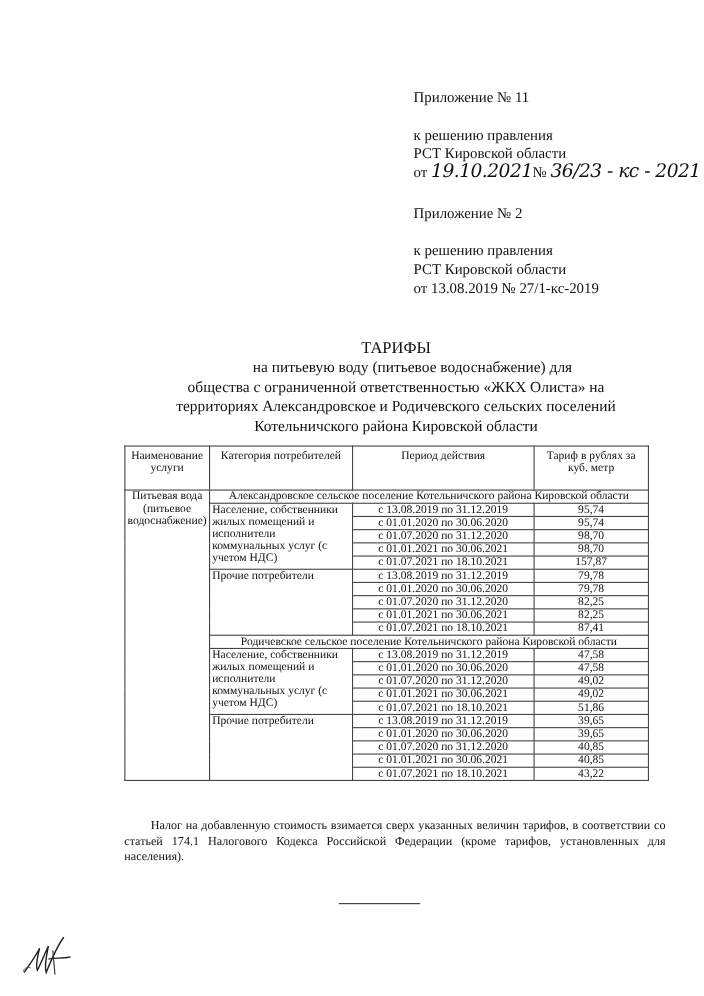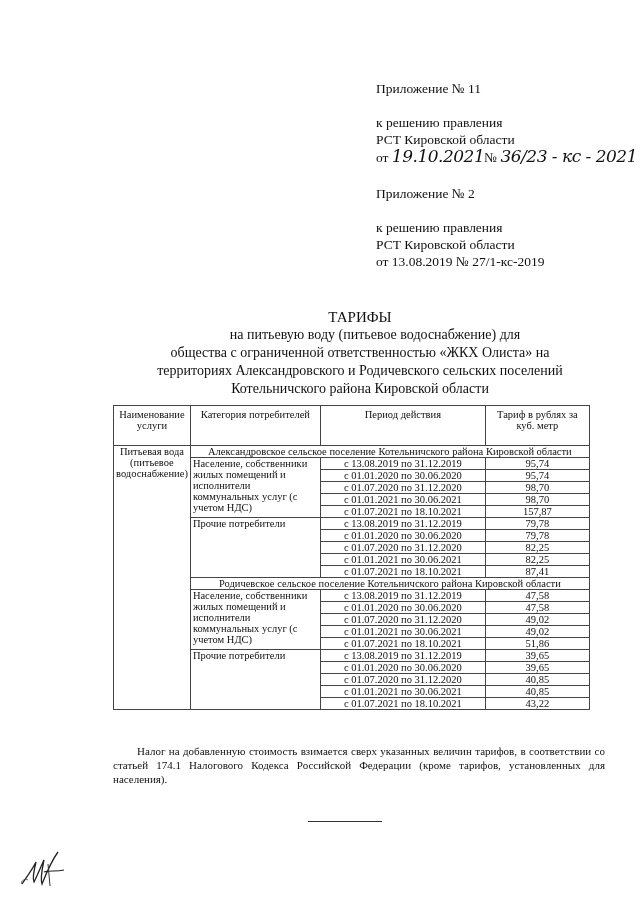--- a/index.html
+++ b/index.html
@@ -53,21 +53,21 @@
   <div style="height:17px"></div>
   <div class="line">к решению правления</div>
   <div class="line">РСТ Кировской области</div>
   <div class="line">от 13.08.2019 № 27/1-кс-2019</div>
 </div>
 
 <div class="abs title-block" style="top:308px;">
   <div class="main">ТАРИФЫ</div>
   <div style="padding-left:30px">на питьевую воду (питьевое водоснабжение) для</div>
   <div>общества с ограниченной ответственностью «ЖКХ Олиста» на</div>
-  <div>территориях  Александровского и Родичевского сельских поселений</div>
+  <div>территориях  Александровское и Родичевского сельских поселений</div>
   <div>Котельничского района Кировской области</div>
 </div>
 
 <table class="tariffs">
   <colgroup>
       <col class="c1">
       <col class="c2">
       <col class="c3">
       <col class="c4">
     </colgroup>

